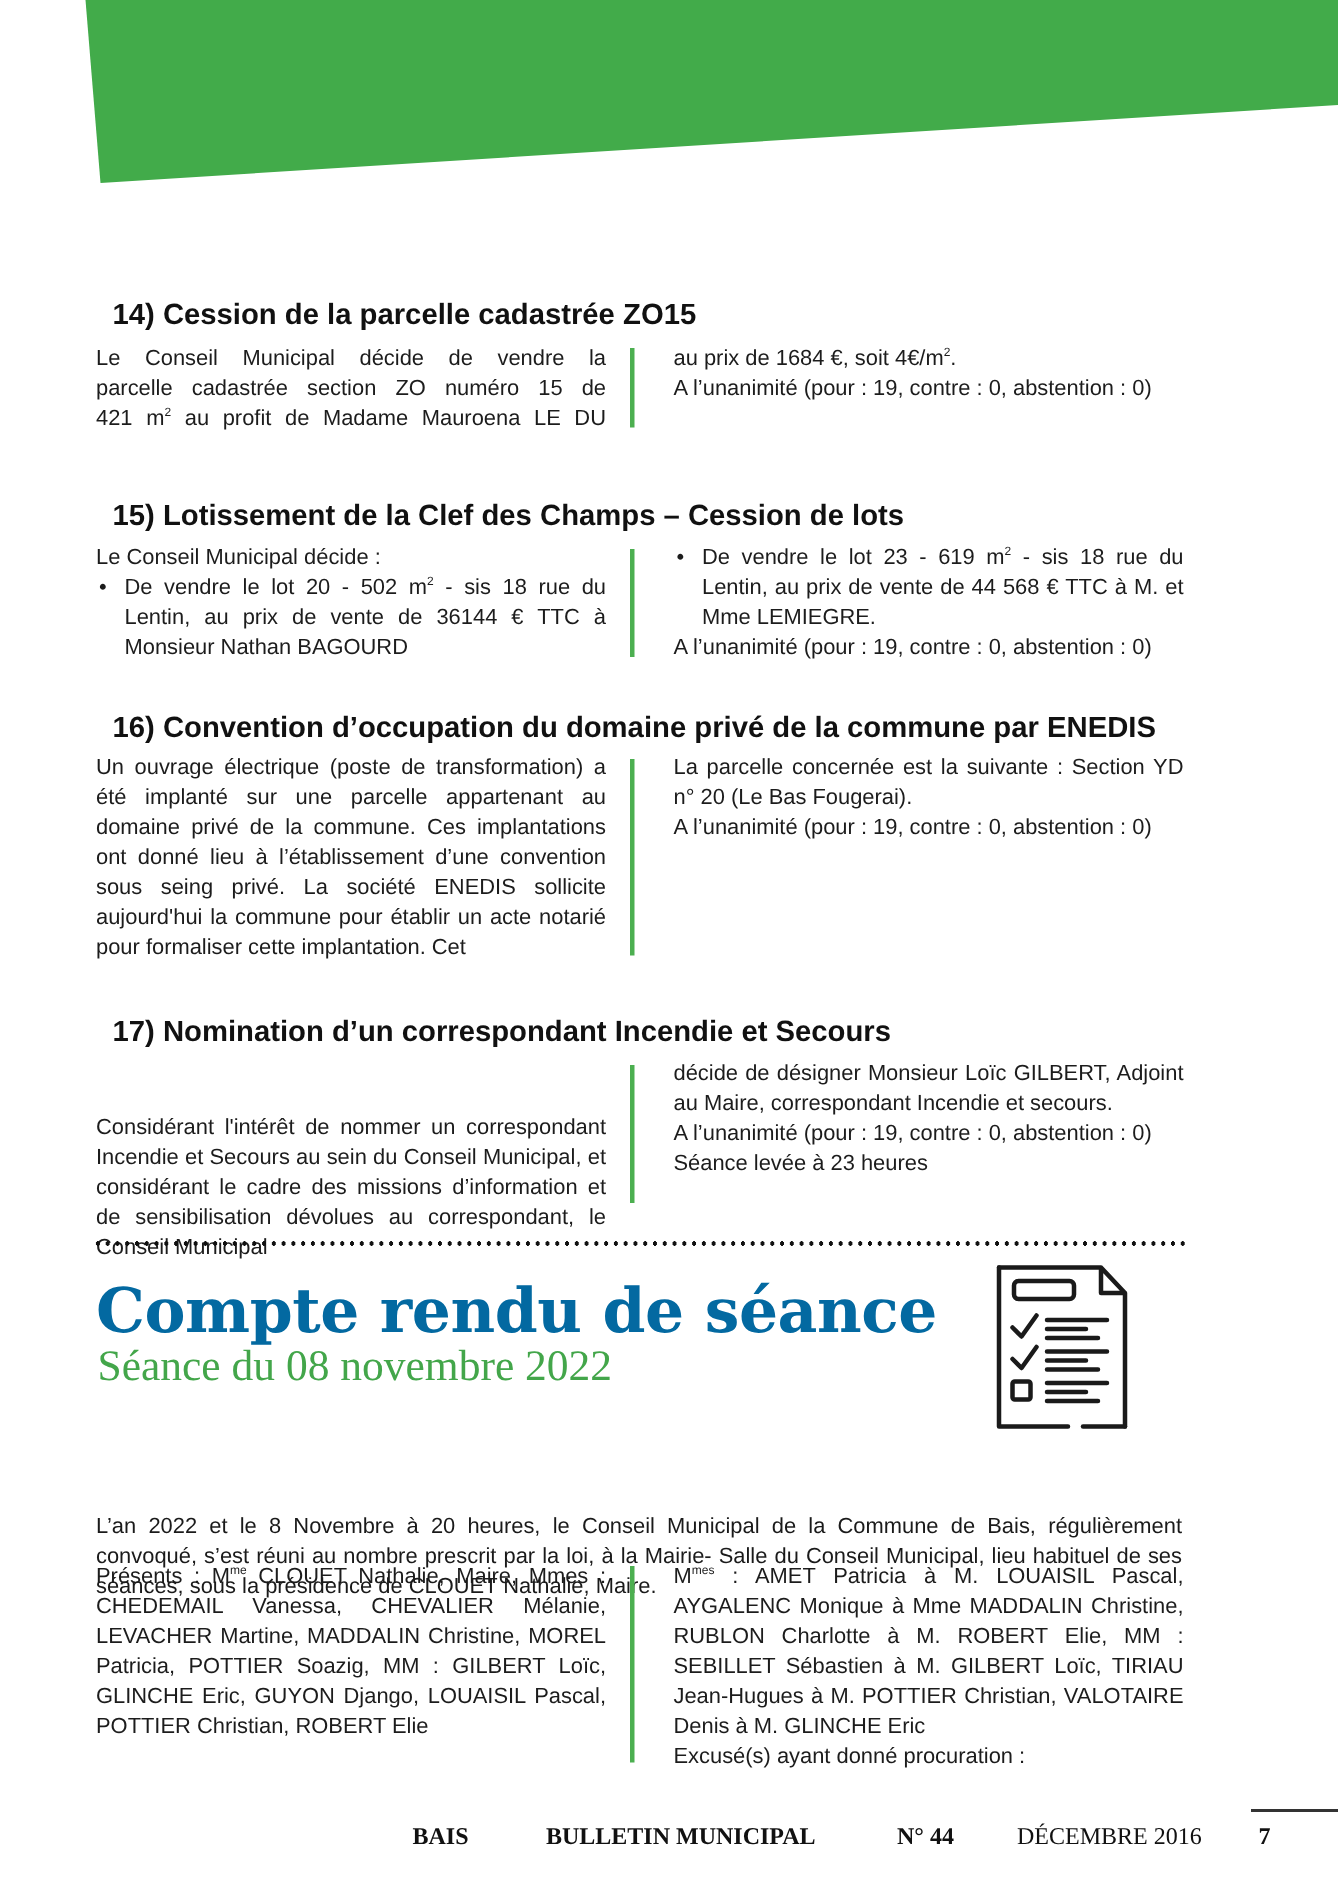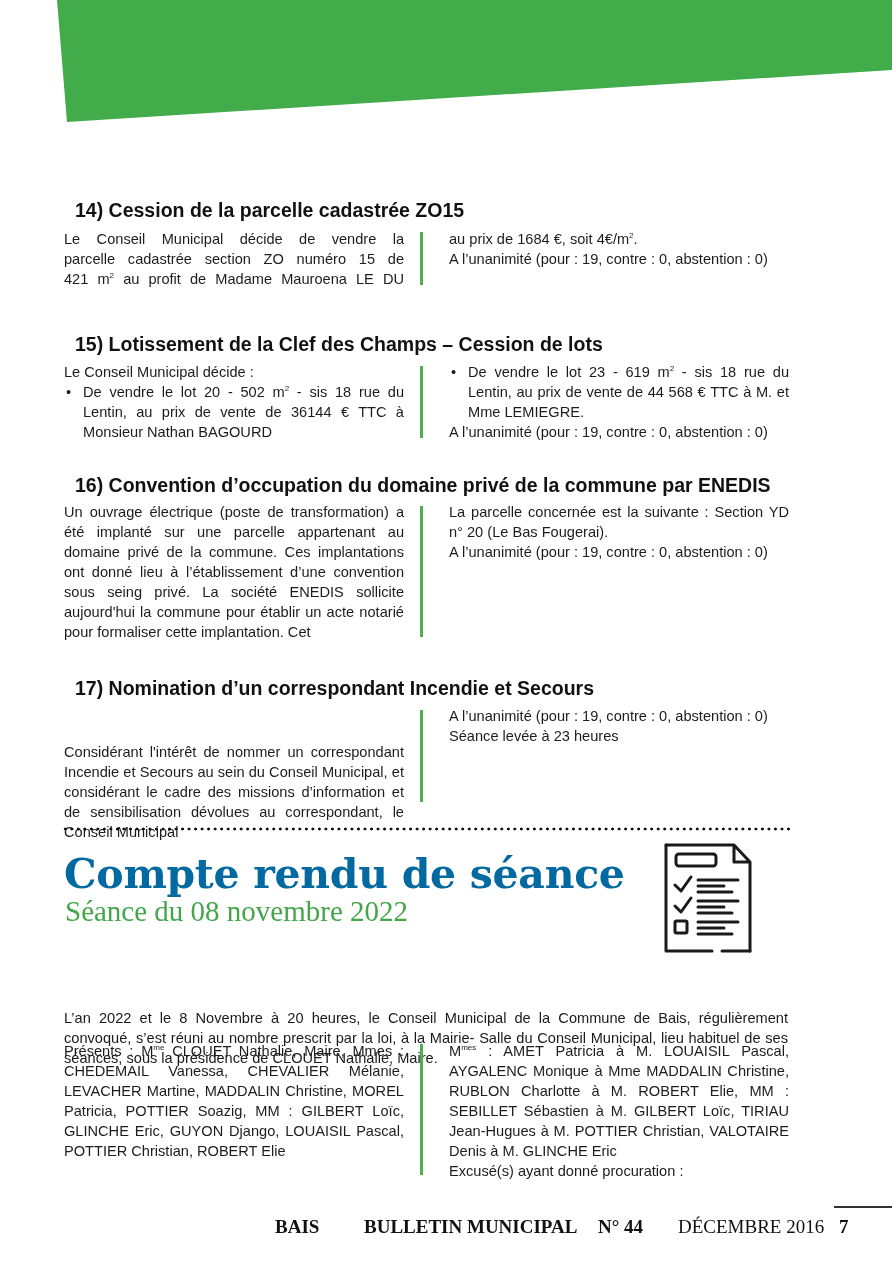--- a/index.html
+++ b/index.html
@@ -19,21 +19,21 @@
   .dots { position: absolute; left: 62px; top: 826px; width: 728px; height: 6px;
           background-image: radial-gradient(circle, #111 1.4px, transparent 1.6px);
           background-size: 6.53px 6px; background-repeat: repeat-x; }
   .big-title { position: absolute; left: 64px; top: 850px; font-family: "DejaVu Serif", serif;
                font-weight: bold; font-size: 41px; color: #0369a1; white-space: nowrap; letter-spacing: -0.3px; }
   .sub-title { position: absolute; left: 65px; top: 895px; font-family: "Liberation Serif", serif;
                font-size: 29px; color: #43a64a; white-space: nowrap; }
   .icon-doc { position: absolute; left: 662px; top: 842px; width: 92px; height: 112px; }
   .intro { position: absolute; left: 64px; top: 960px; width: 724px; font-size: 14.6px; line-height: 20px; margin-top: 48px; }
   sup { font-size: 8px; line-height: 0; vertical-align: 6px; }
-  .footer { position: absolute; top: 1216px; font-family: "Liberation Serif", serif; font-size: 19px;
+  .footer { position: absolute; top: 1216px; font-family: "Liberation Serif", serif; font-size: 16px;
             color: #111; white-space: nowrap; }
   .footer.b { font-weight: bold; }
   .footer-rule { position: absolute; left: 834px; top: 1206px; width: 58px; height: 2px; background: #333; }
 </style>
 </head>
 <body>
 
 <svg class="banner" viewBox="0 0 892 130" preserveAspectRatio="none">
   <polygon points="57,0 892,0 892,70 67,122" fill="#42ab4a"></polygon>
 </svg>
@@ -66,20 +66,21 @@
 <div class="divider" style="top:506px;height:131px"></div>
 <div class="col right just" style="top:502px">
   <div>La parcelle concernée est la suivante : Section YD n° 20 (Le Bas Fougerai).</div>
   <div>A l’unanimité (pour : 19, contre : 0, abstention : 0)</div>
 </div>
 
 <h2 class="h2" style="top:666px">17) Nomination d’un correspondant Incendie et Secours</h2>
 <div class="col left just" style="top:742px">Considérant l'intérêt de nommer un correspondant Incendie et Secours au sein du Conseil Municipal, et considérant le cadre des missions d’information et de sensibilisation dévolues au correspondant, le Conseil Municipal</div>
 <div class="divider" style="top:710px;height:92px"></div>
 <div class="col right just" style="top:706px">
+  <div>décide de désigner Monsieur Loïc GILBERT, Adjoint au Maire, correspondant Incendie et secours.</div>
   <div>A l’unanimité (pour : 19, contre : 0, abstention : 0)</div>
   <div>Séance levée à 23 heures</div>
 </div>
 
 <div class="dots"></div>
 
 <div class="big-title">Compte rendu de séance</div>
 <div class="sub-title">Séance du 08 novembre 2022</div>
 
 <svg class="icon-doc" viewBox="0 0 92 112">

